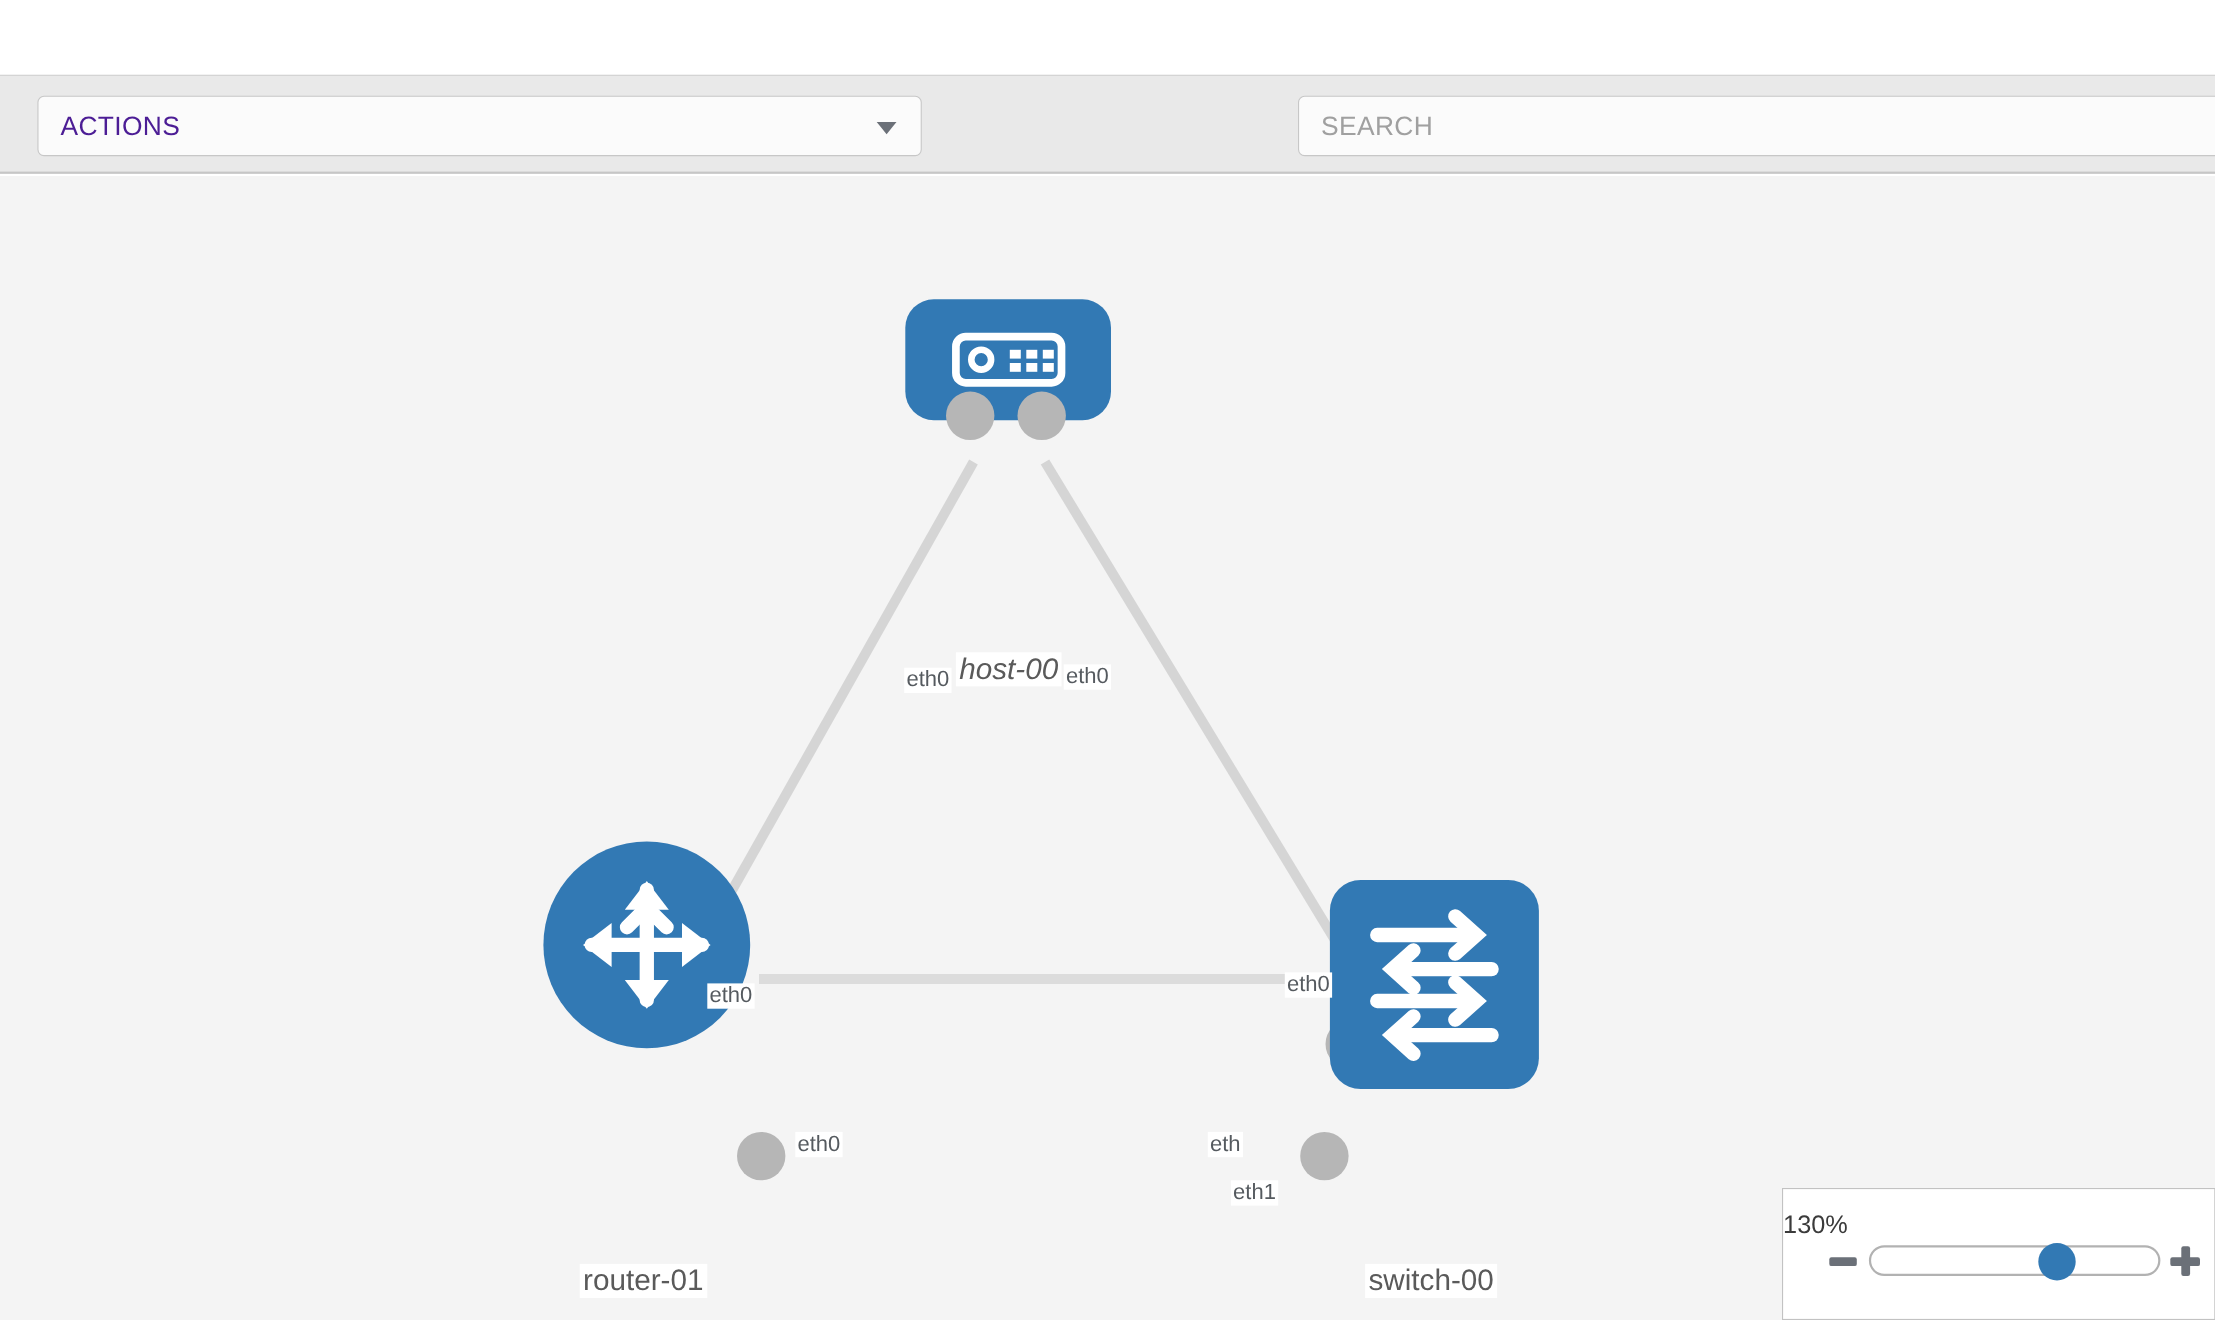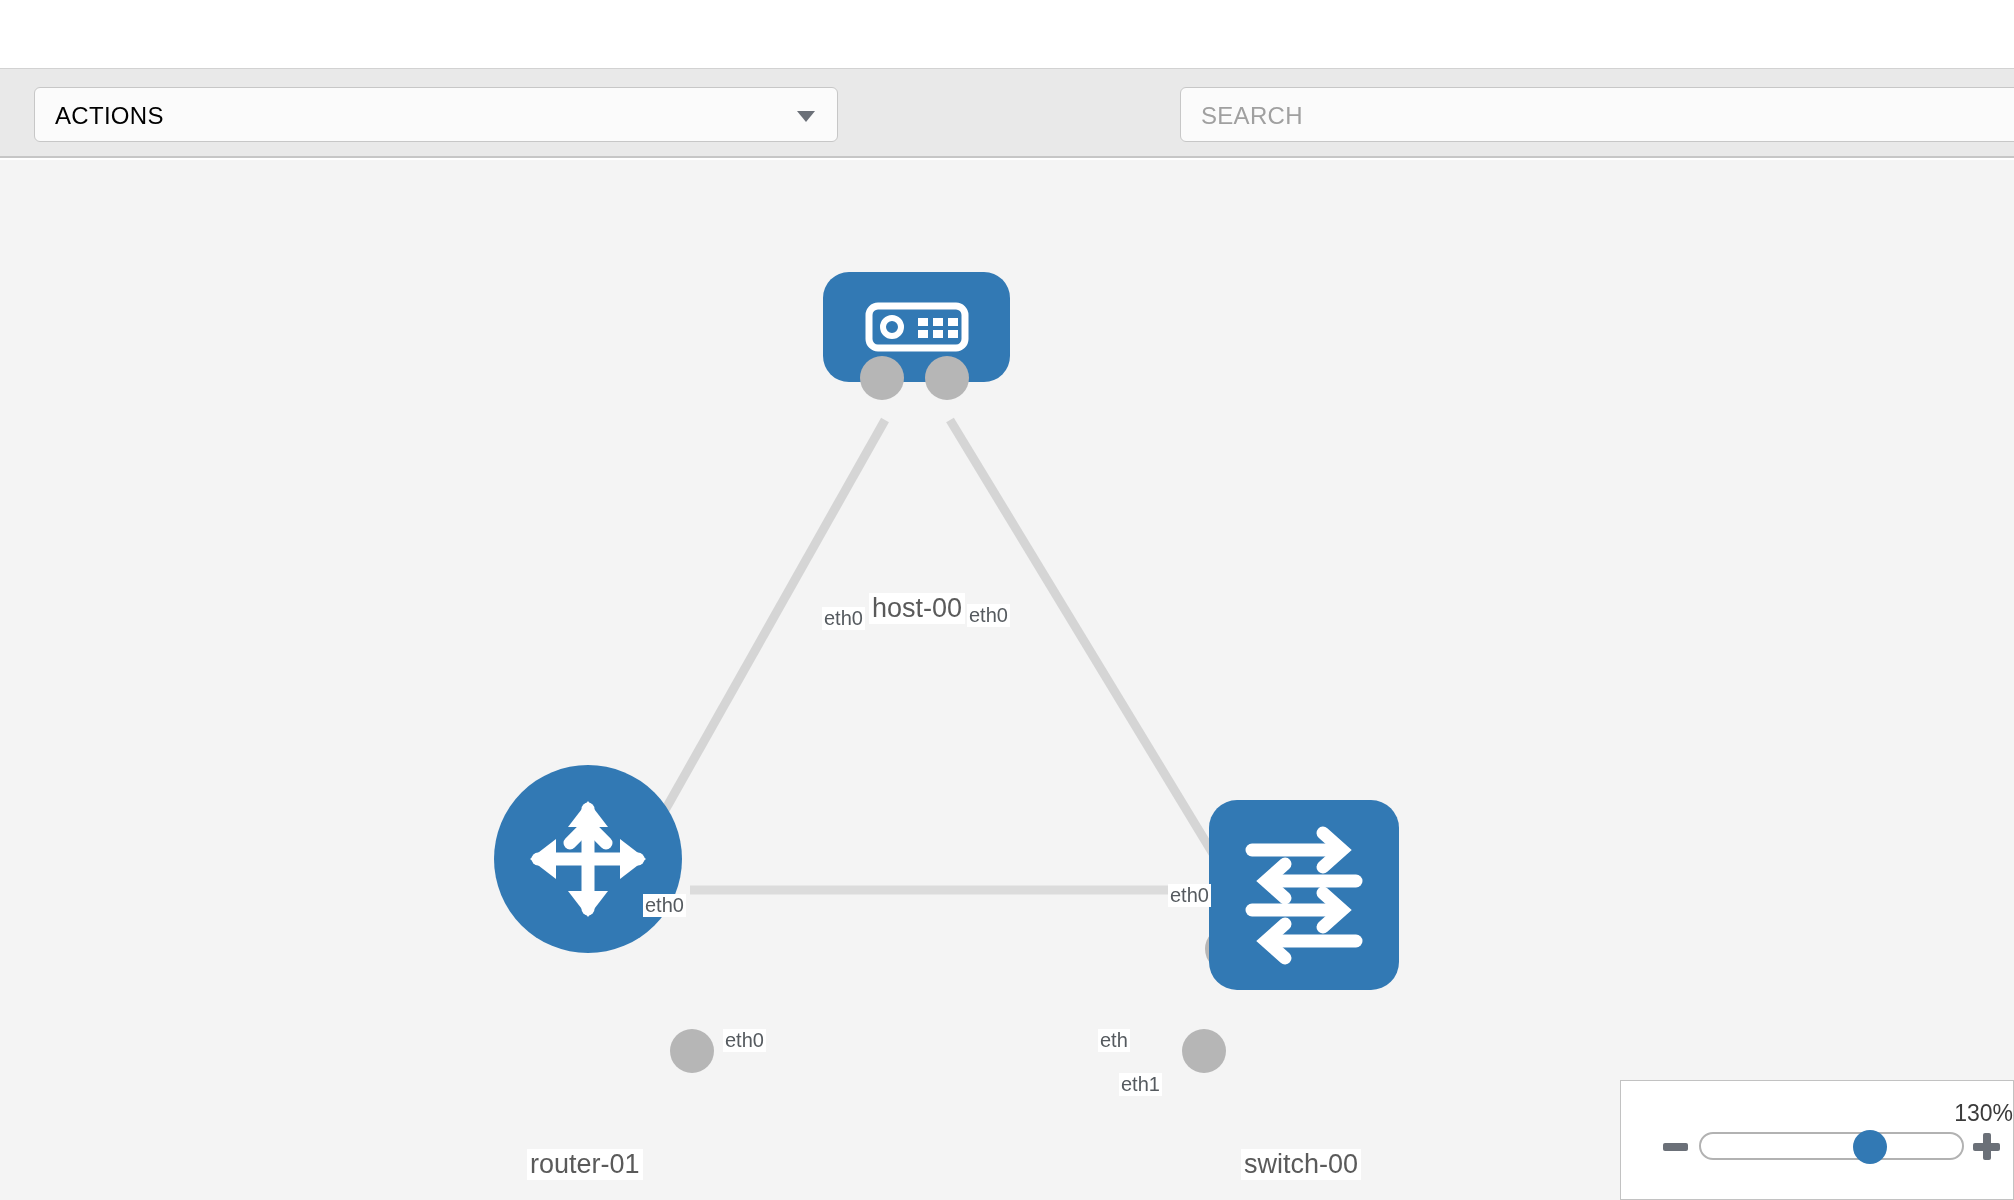--- a/index.html
+++ b/index.html
@@ -35,21 +35,21 @@
     border-bottom: 2px solid #c6c6c6;
   }
   .actions-select {
     position: absolute; left: 34px; top: 18px;
     width: 804px; height: 55px;
     background: #fbfbfb; border: 1px solid #c7c7c7; border-radius: 6px;
     cursor: pointer;
   }
   .actions-select .label {
     position: absolute; left: 20px; top: 14px;
-    font-size: 24px; color: #000000; letter-spacing: 0.3px; text-align: center;
+    font-size: 24px; color: #4c1d95; letter-spacing: 0.3px; text-align: center;
   }
   .caret {
     position: absolute; right: 22px; top: 23px;
     width: 0; height: 0;
     border-left: 9px solid transparent;
     border-right: 9px solid transparent;
     border-top: 11px solid #6b7078;
   }
   .tool-icon {
     position: absolute; top: 90px; width: 42px; height: 42px; cursor: pointer;
@@ -96,21 +96,21 @@
   }
 
   
   .zoom-panel {
     position: absolute; left: 1620px; top: 1080px;
     width: 394px; height: 120px;
     background: #ffffff; border: 1px solid #c2c2c2;
   }
   .zoom-value {
     position: absolute; left: 0; right: 0; top: 19px;
-    text-align: right; font-size: 23px; color: #3b3b3b;
+    text-align: left; font-size: 23px; color: #3b3b3b;
   }
   .zoom-minus {
     position: absolute; left: 42px; top: 62px;
     width: 25px; height: 8px; border-radius: 2px; background: #6b7078;
     cursor: pointer;
   }
   .zoom-track {
     position: absolute; left: 78px; top: 51px;
     width: 265px; height: 28px;
     border: 2px solid #b2b2b2; border-radius: 14px; background: #ffffff;
@@ -188,21 +188,21 @@
           <rect x="110" y="58" width="10" height="8" fill="#ffffff"></rect>
           <rect x="125" y="58" width="10" height="8" fill="#ffffff"></rect>
         </svg>
       </div>
 
       <div class="socket" style="left:860px; top:196px;"></div>
       <div class="socket" style="left:925px; top:196px;"></div>
 
       <div class="if-label" style="left:822px; top:447px;">eth0</div>
       <div class="if-label" style="left:967px; top:444px;">eth0</div>
-      <div class="node-label" style="left:869px; top:433px;">host-00</div>
+      <div class="node-label" style="left:869px; top:433px;font-style:italic;">host-00</div>
     </div>
 
     <div class="node">
       <div class="socket" style="left:670px; top:869px;"></div>
       <div class="node-shape" style="left:494px; top:605px; width:188px; height:188px; border-radius:50%;">
         <svg width="188" height="188" viewBox="0 0 188 188">
           <g fill="none" stroke="#ffffff" stroke-width="13" stroke-linecap="round" stroke-linejoin="round">
             <path d="M94 44 L94 144"></path>
             <path d="M44 94 L144 94"></path>
           </g>

